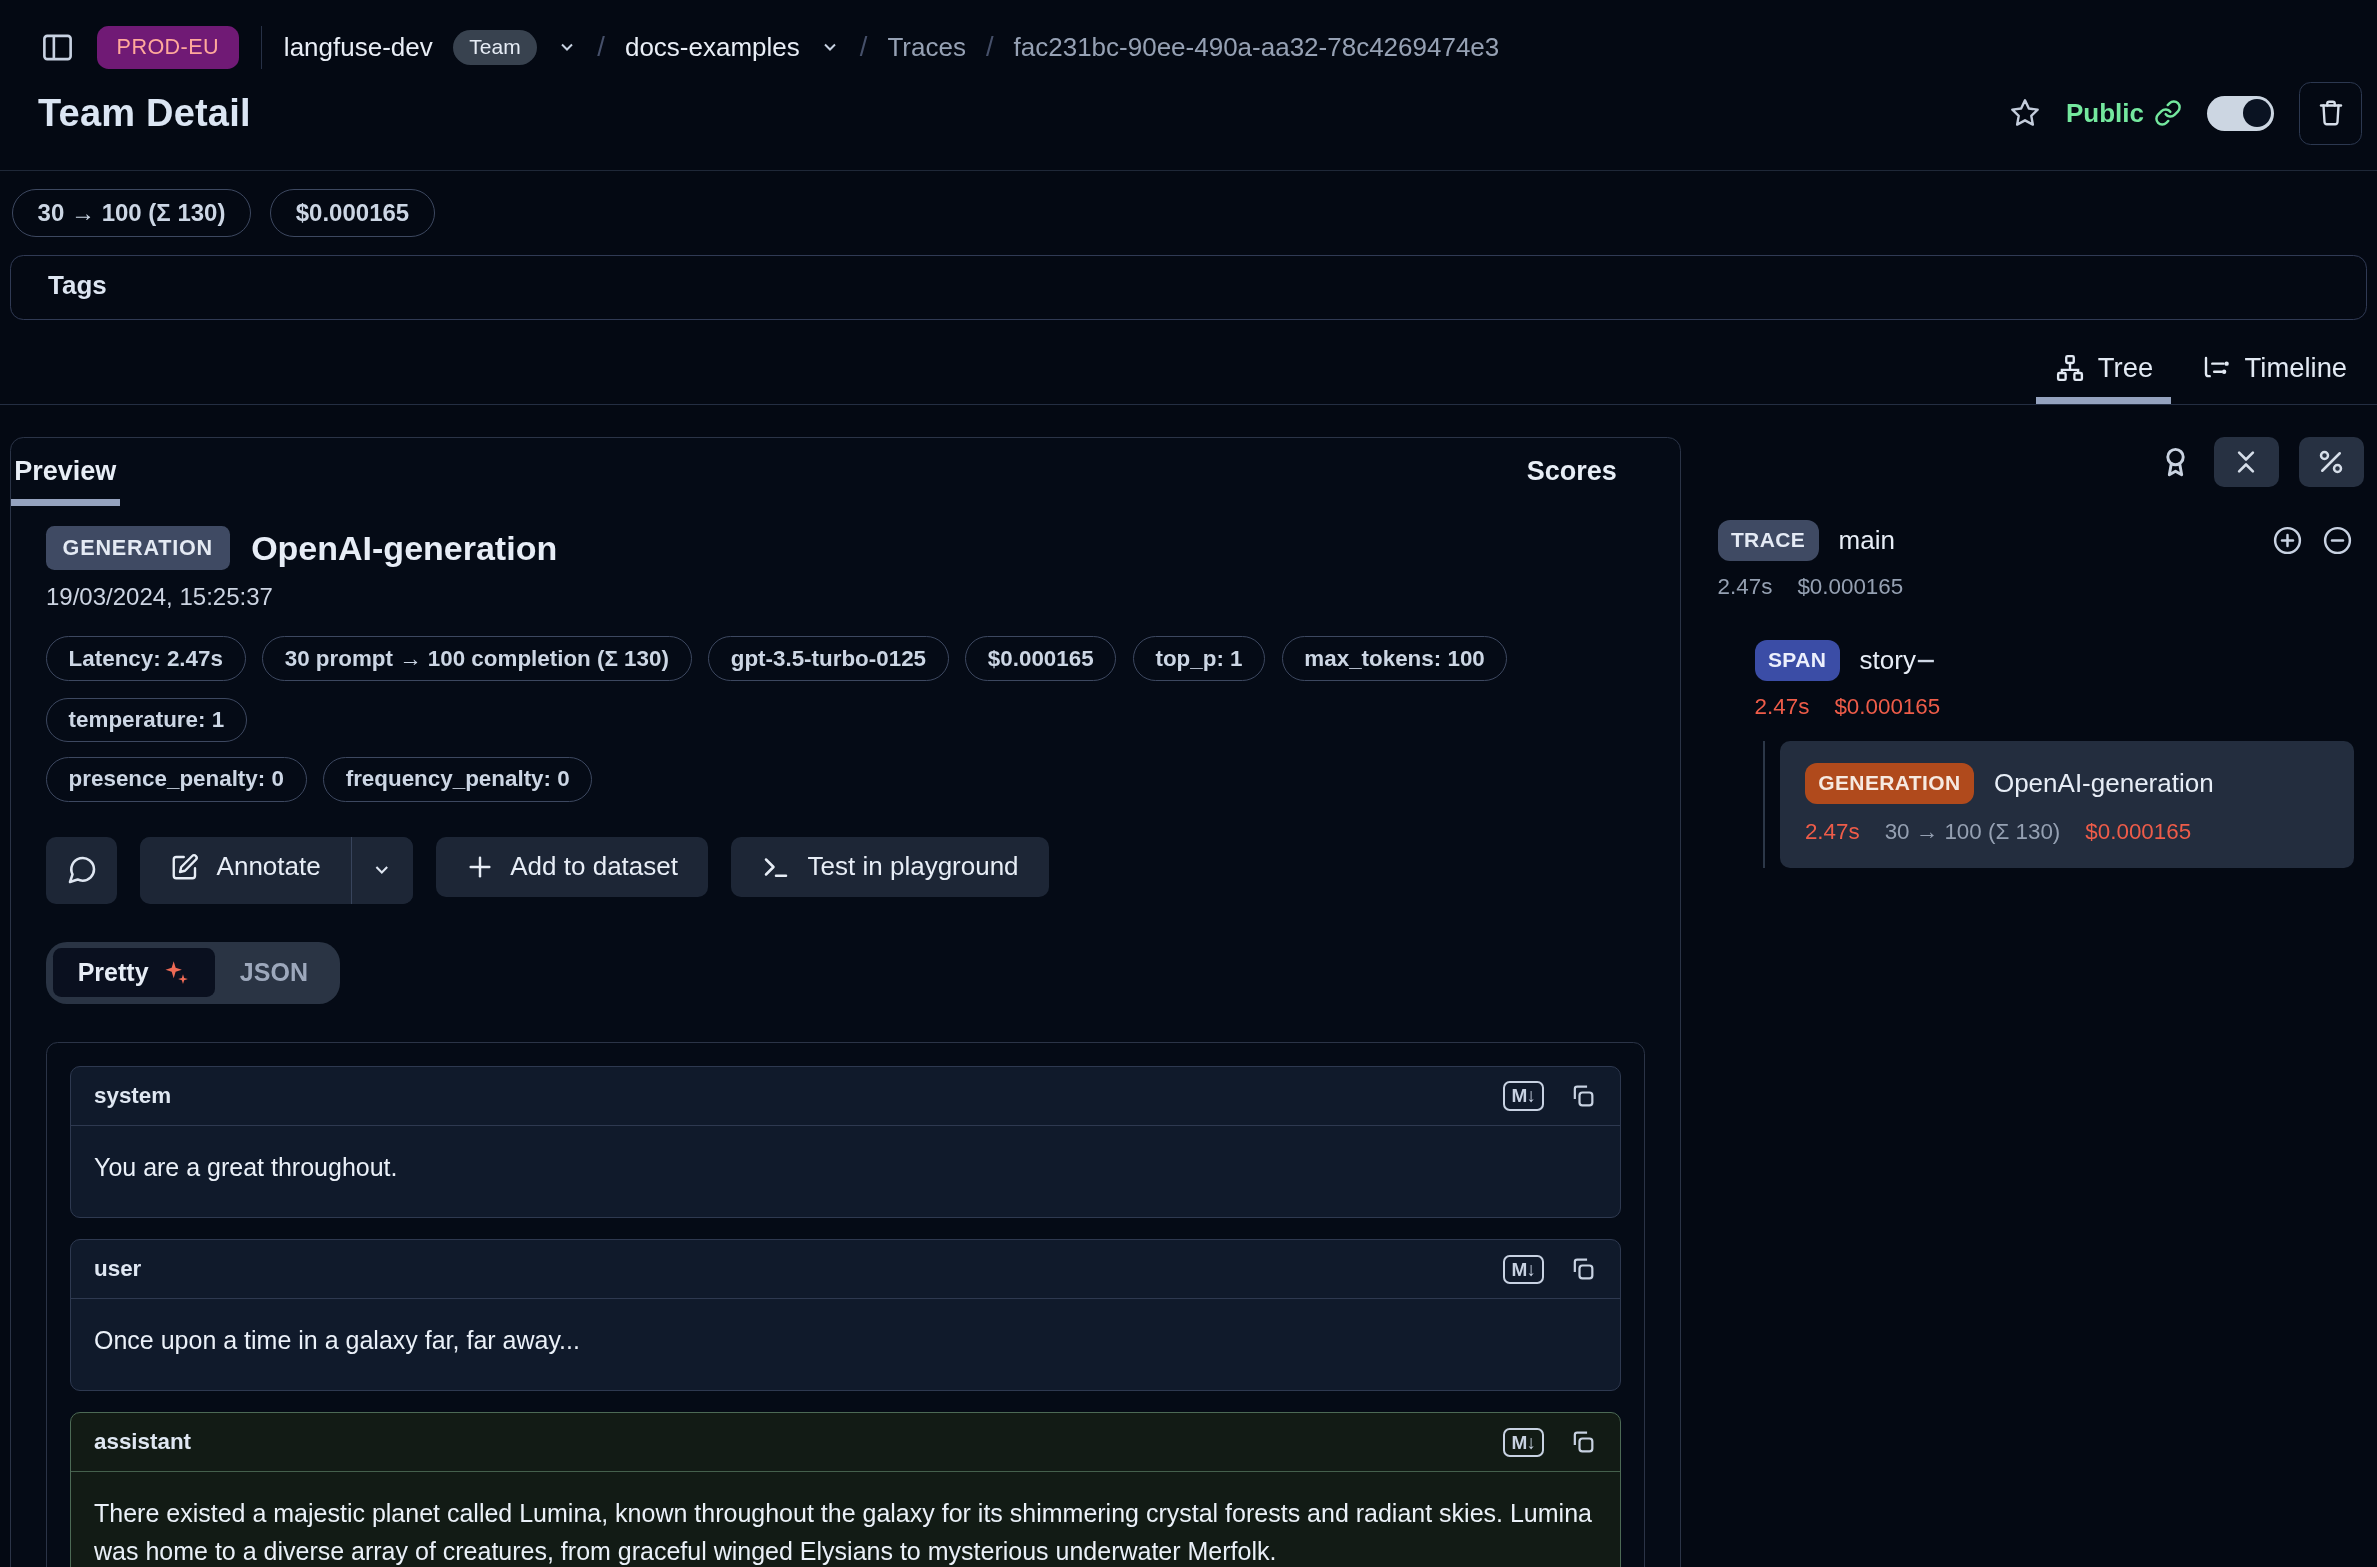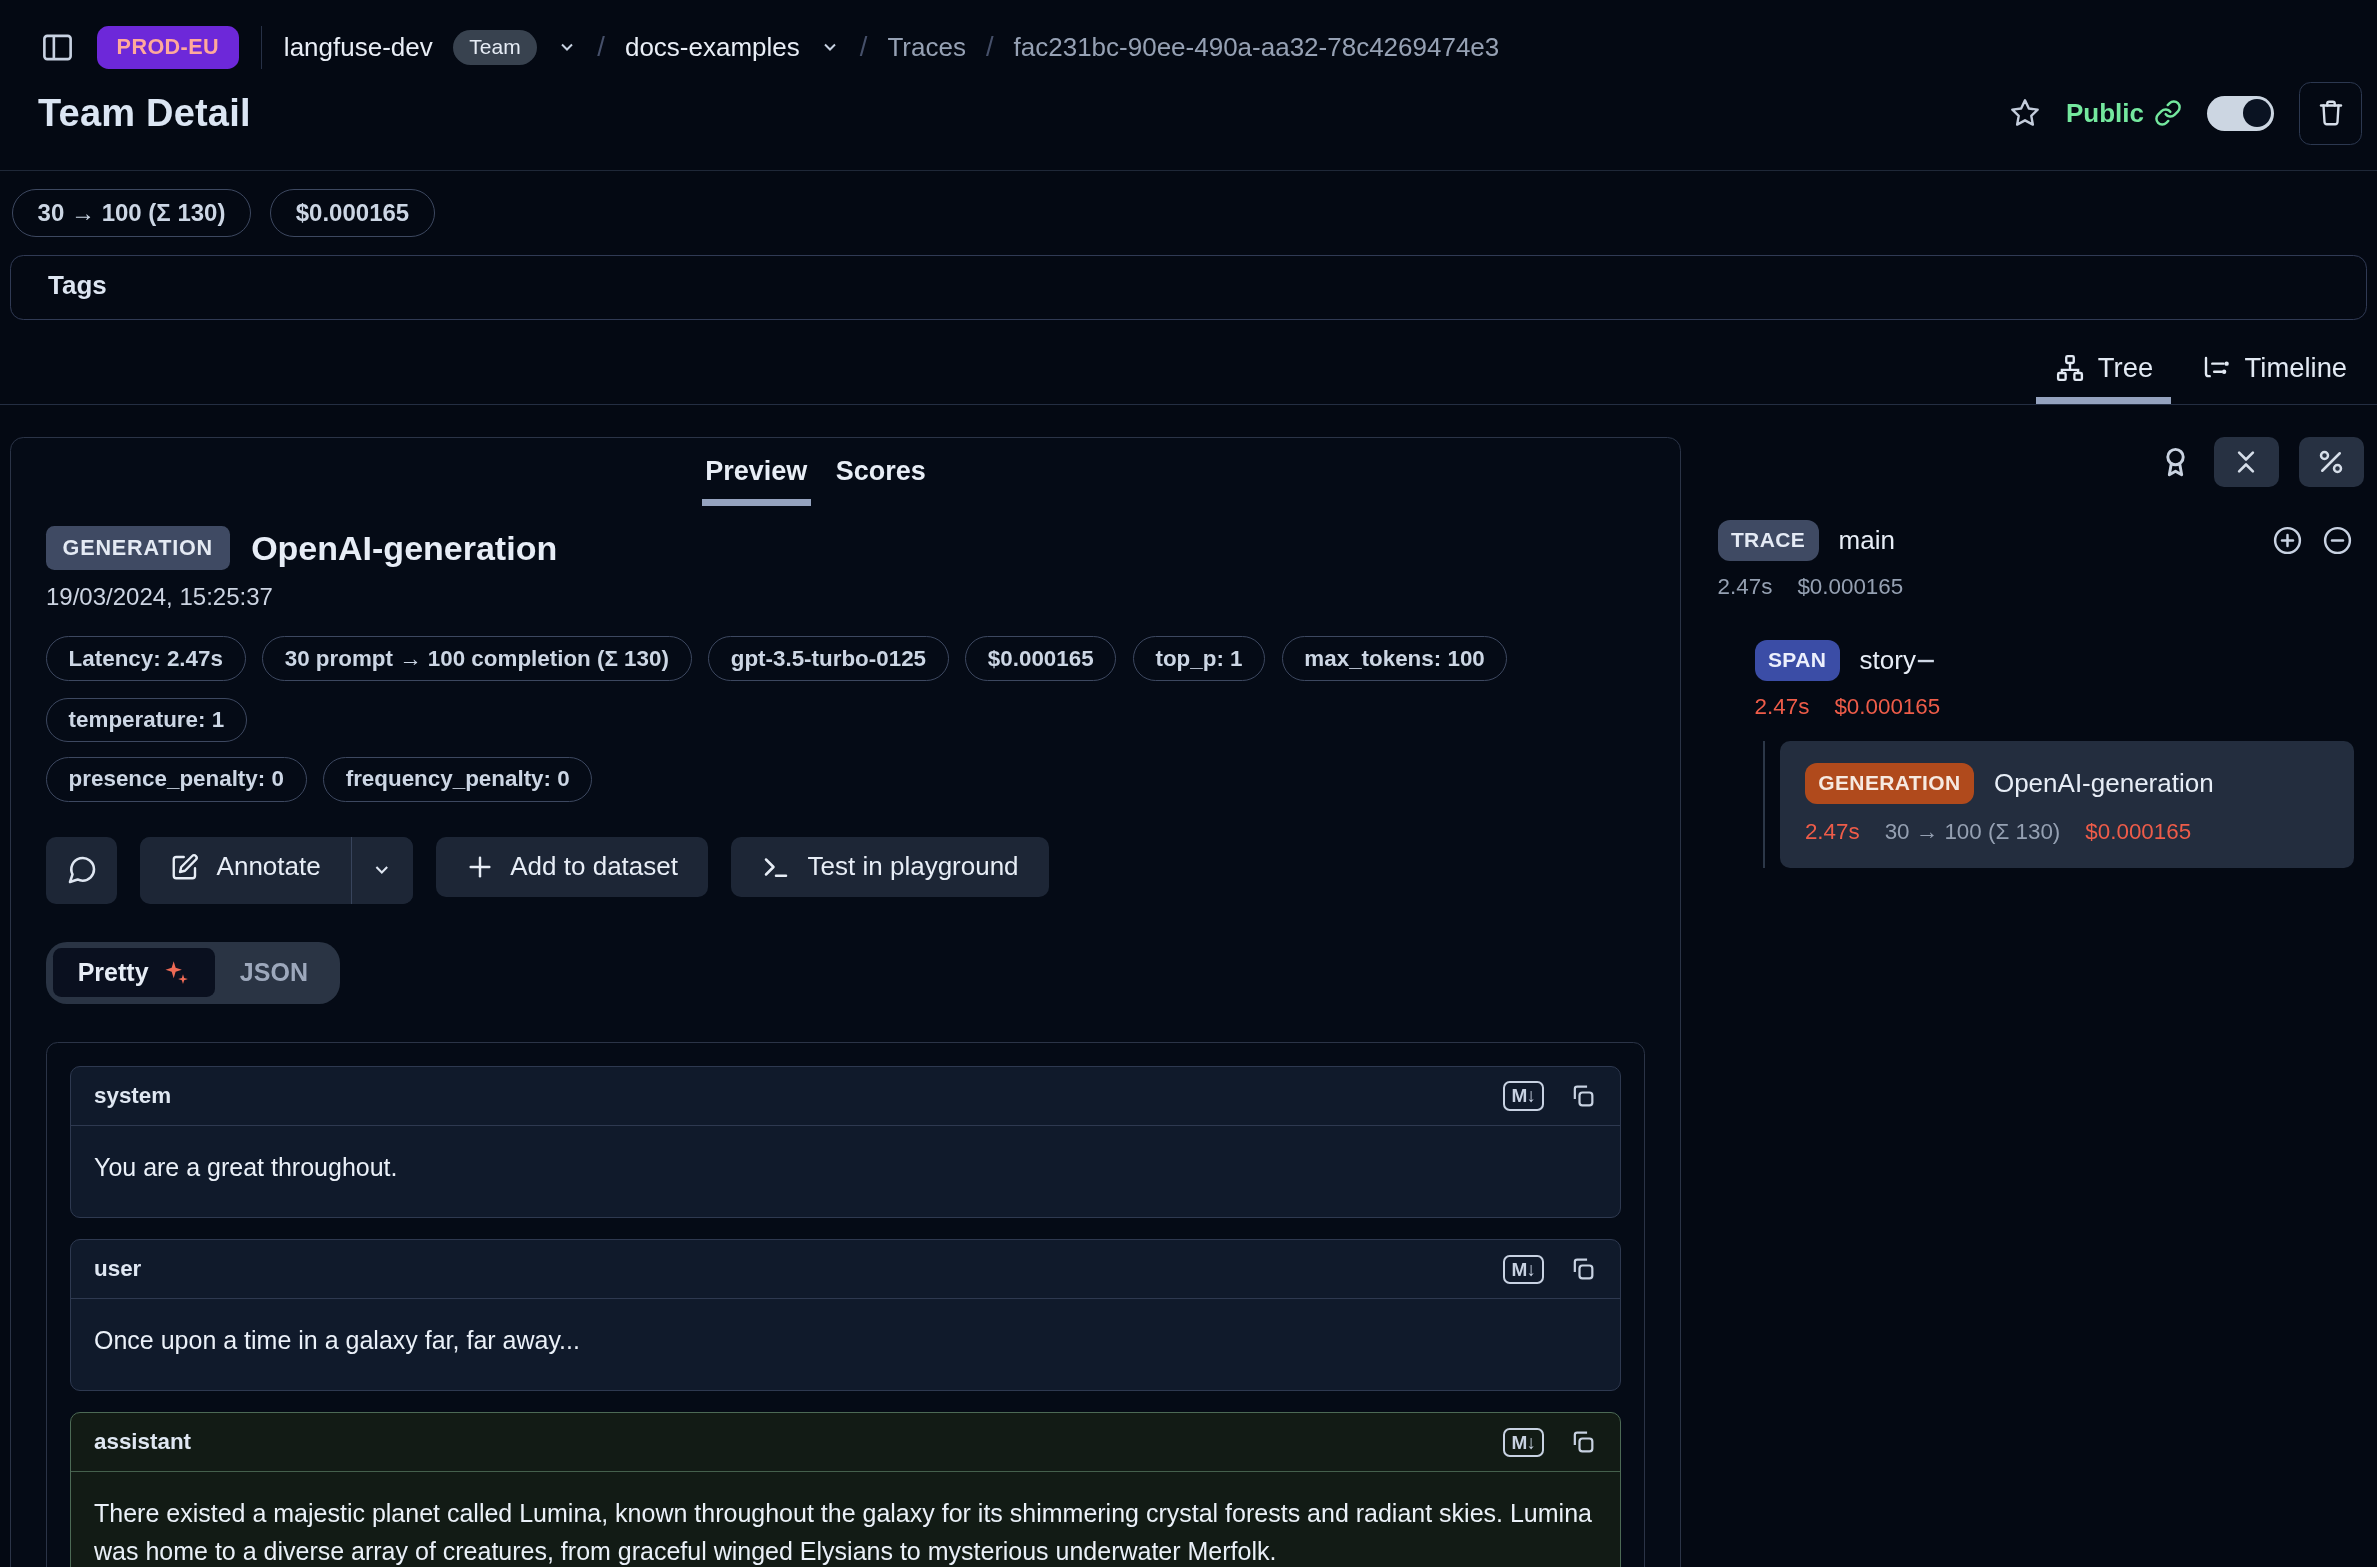--- a/index.html
+++ b/index.html
@@ -10,21 +10,21 @@
     font-family:"Liberation Sans", sans-serif;
     color:#dfe6f2;
     overflow:hidden;
   }
   svg { display:block; }
   .page { width:2377px; height:1568px; position:relative; }
 
   
   .topbar { display:flex; align-items:center; gap:21.6px; padding:21.6px 40px 6.7px 40px; height:80px; }
   .icon-plain { background:none; border:none; padding:0; color:#c8d2e2; cursor:pointer; }
-  .env-badge { background:#6d28d9; color:#ffa99b; font-weight:bold; font-size:21.6px; padding:8.3px 20px; border-radius:11.6px; letter-spacing:0.4px; }
+  .env-badge { background:#701a75; color:#ffa99b; font-weight:normal; font-size:21.6px; padding:8.3px 20px; border-radius:11.6px; letter-spacing:0.4px; }
   .vdivider { width:1.7px; height:43px; background:#273146; }
   .crumbs { display:flex; align-items:center; gap:20px; font-size:26px; }
   .crumb-strong { color:#e9eef6; font-weight:500; }
   .crumb-muted { color:#96a1b4; }
   .team-badge { background:#38424f; color:#e6ecf5; border-radius:830px; padding:5.8px 16.6px; font-size:21px; }
   .slash { color:#46506a; font-size:27.4px; }
   .chev { color:#c8d2e2; }
 
   
   .title-row { display:flex; align-items:center; justify-content:space-between; padding:1.7px 15px 25px 38px; }
@@ -45,21 +45,21 @@
   .tags-label { font-weight:bold; font-size:26px; color:#dde5f1; }
 
   
   .view-tabs { display:flex; justify-content:flex-end; gap:11.6px; padding:25px 11.6px 0 11.6px; border-bottom:1.7px solid #242e42; }
   .view-tab { display:flex; align-items:center; gap:13.3px; font-size:27.4px; color:#e2e9f3; padding:6.7px 18.3px 13.3px 18.3px; border-bottom:7.5px solid transparent; background:none; border-top:none; border-left:none; border-right:none; cursor:pointer; }
   .view-tab.active { border-bottom-color:#95a3bf; }
 
   
   .main { display:flex; align-items:flex-start; gap:21.6px; padding:32px 11.6px 0 10px; }
   .card { width:1671px; border:1.7px solid #2b3447; border-radius:13.3px; min-height:1131px; background:#050b16; }
-  .card-tabs { display:flex; justify-content:center; gap:22px; padding:11.6px 60px 0 0; }
+  .card-tabs { display:flex; justify-content:space-between; gap:22px; padding:11.6px 60px 0 0; }
   .card-tab { font-size:27px; font-weight:bold; color:#e8eef6; padding:6.7px 3.3px 11.6px 3.3px; border-bottom:7.5px solid transparent; background:none; border-top:none; border-left:none; border-right:none; cursor:pointer; }
   .card-tab.active { border-bottom-color:#95a3bf; }
   .card-body { padding:20px 35px 37px 35px; }
 
   .obs-header { display:flex; align-items:center; gap:21.6px; }
   .type-badge { background:#3f4a63; color:#e4eaf4; font-weight:bold; font-size:21.6px; letter-spacing:0.8px; padding:9.1px 16.6px; border-radius:8.3px; }
   .obs-title { font-size:34px; font-weight:bold; color:#e7edf6; }
   .obs-time { margin-top:13.3px; font-size:24px; color:#ccd4e2; }
 
   .param-row { display:flex; flex-wrap:wrap; gap:16.6px; margin-top:25px; }

